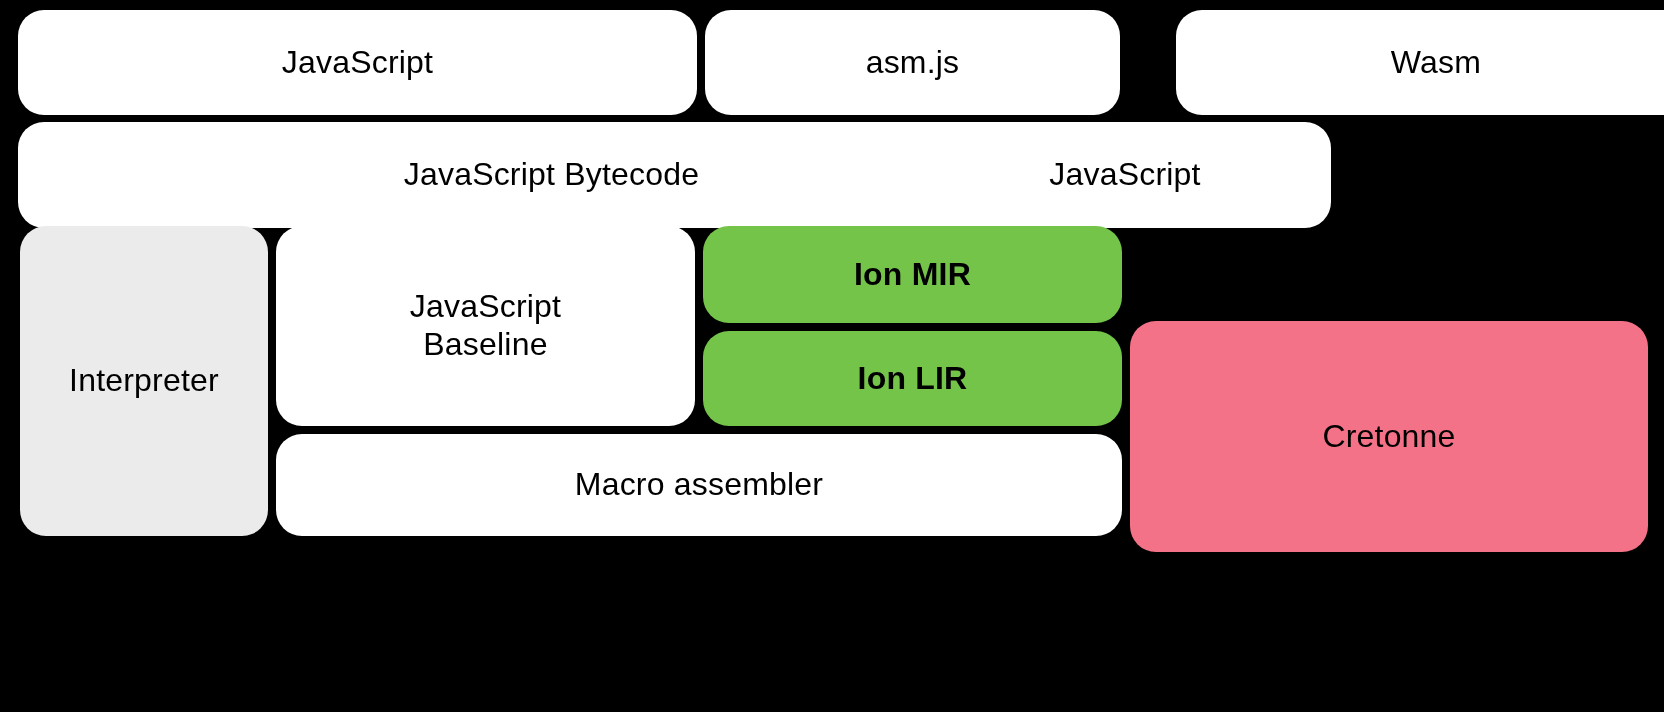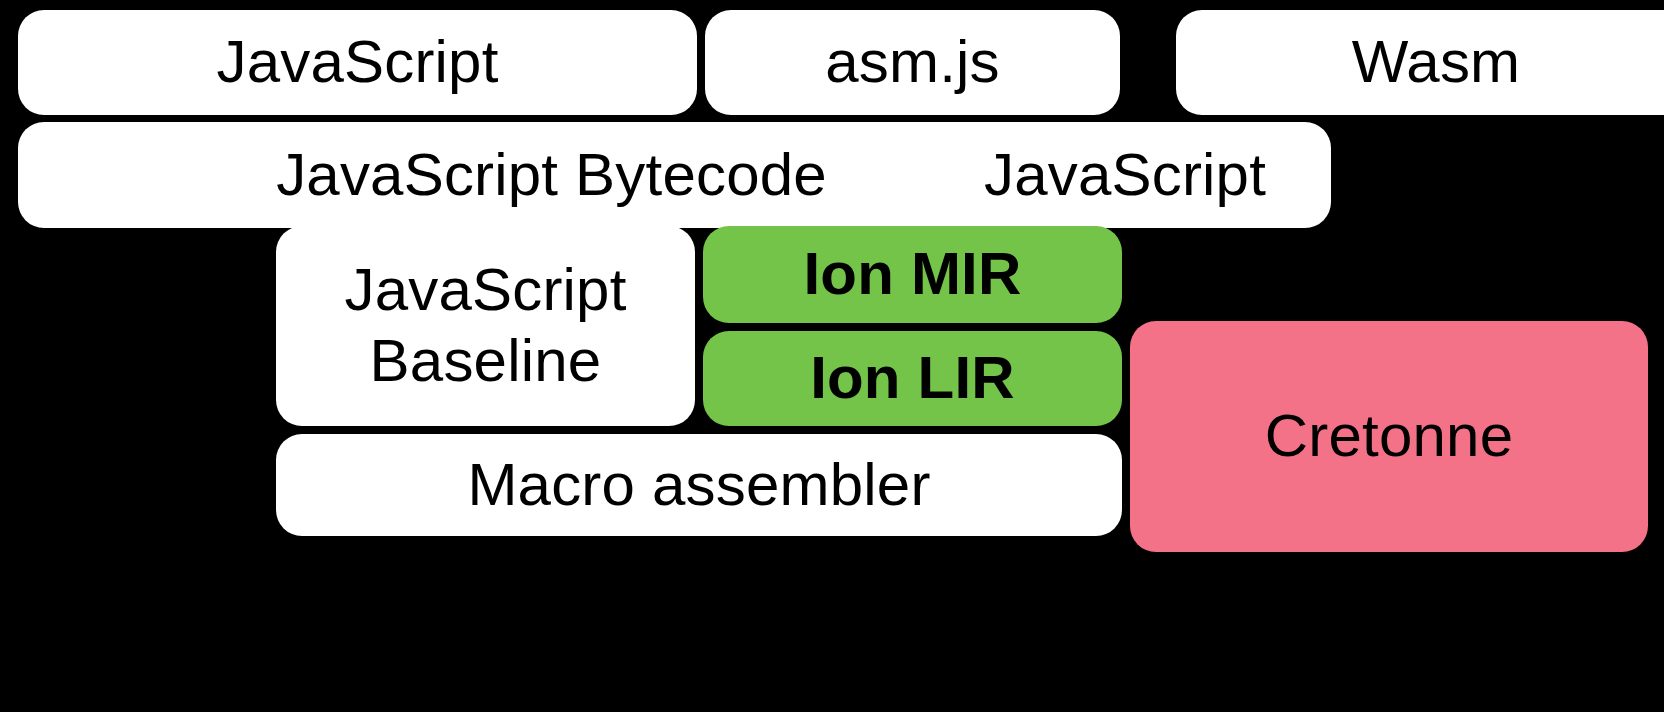--- a/index.html
+++ b/index.html
@@ -17,40 +17,41 @@
   }
   .node {
     position: absolute;
     box-sizing: border-box;
     border-radius: 26px;
     display: flex;
     align-items: center;
     justify-content: center;
     text-align: center;
     color: #000000;
-    font-size: 60px;
+    font-size: 32px;
     font-weight: 400;
     line-height: 1.18;
     letter-spacing: 0.2px;
     white-space: pre-line;
     padding: 2px 10px;
   }
   .fill-white { background: #ffffff; }
   .fill-grey  { background: #ebebeb; }
   .fill-green { background: #74c44a; font-weight: bold; }
   .fill-pink  { background: #f47287; margin-top: 16px; }
 </style>
 </head>
 <body>
 
 <div id="diagram" style="background: rgb(0, 0, 0);">
     <div class="node fill-white" style="left: 18px; top: 10px; width: 679px; height: 105px;">JavaScript</div>
     <div class="node fill-white" style="left: 705px; top: 10px; width: 415px; height: 105px;">asm.js</div>
     <div class="node fill-white" style="left: 1128px; top: 10px; width: 520px; height: 105px; margin-left: 48px;">Wasm</div>
     <div class="node fill-white" style="left: 18px; top: 122px; width: 1067px; height: 106px;">JavaScript Bytecode</div>
     <div class="node fill-white" style="left: 919px; top: 122px; width: 412px; height: 106px;">JavaScript</div>
+    <div class="node fill-grey" style="left: 20px; top: 226px; width: 248px; height: 310px;">Interpreter</div>
     <div class="node fill-white" style="left: 276px; top: 226px; width: 419px; height: 200px;">JavaScript
 Baseline</div>
     <div class="node fill-green" style="left: 703px; top: 226px; width: 419px; height: 97px;">Ion MIR</div>
     <div class="node fill-green" style="left: 703px; top: 331px; width: 419px; height: 95px;">Ion LIR</div>
     <div class="node fill-white" style="left: 276px; top: 434px; width: 846px; height: 102px;">Macro assembler</div>
     <div class="node fill-pink" style="left: 1130px; top: 305px; width: 518px; height: 231px;">Cretonne</div>
   </div>
 
 </body></html>

